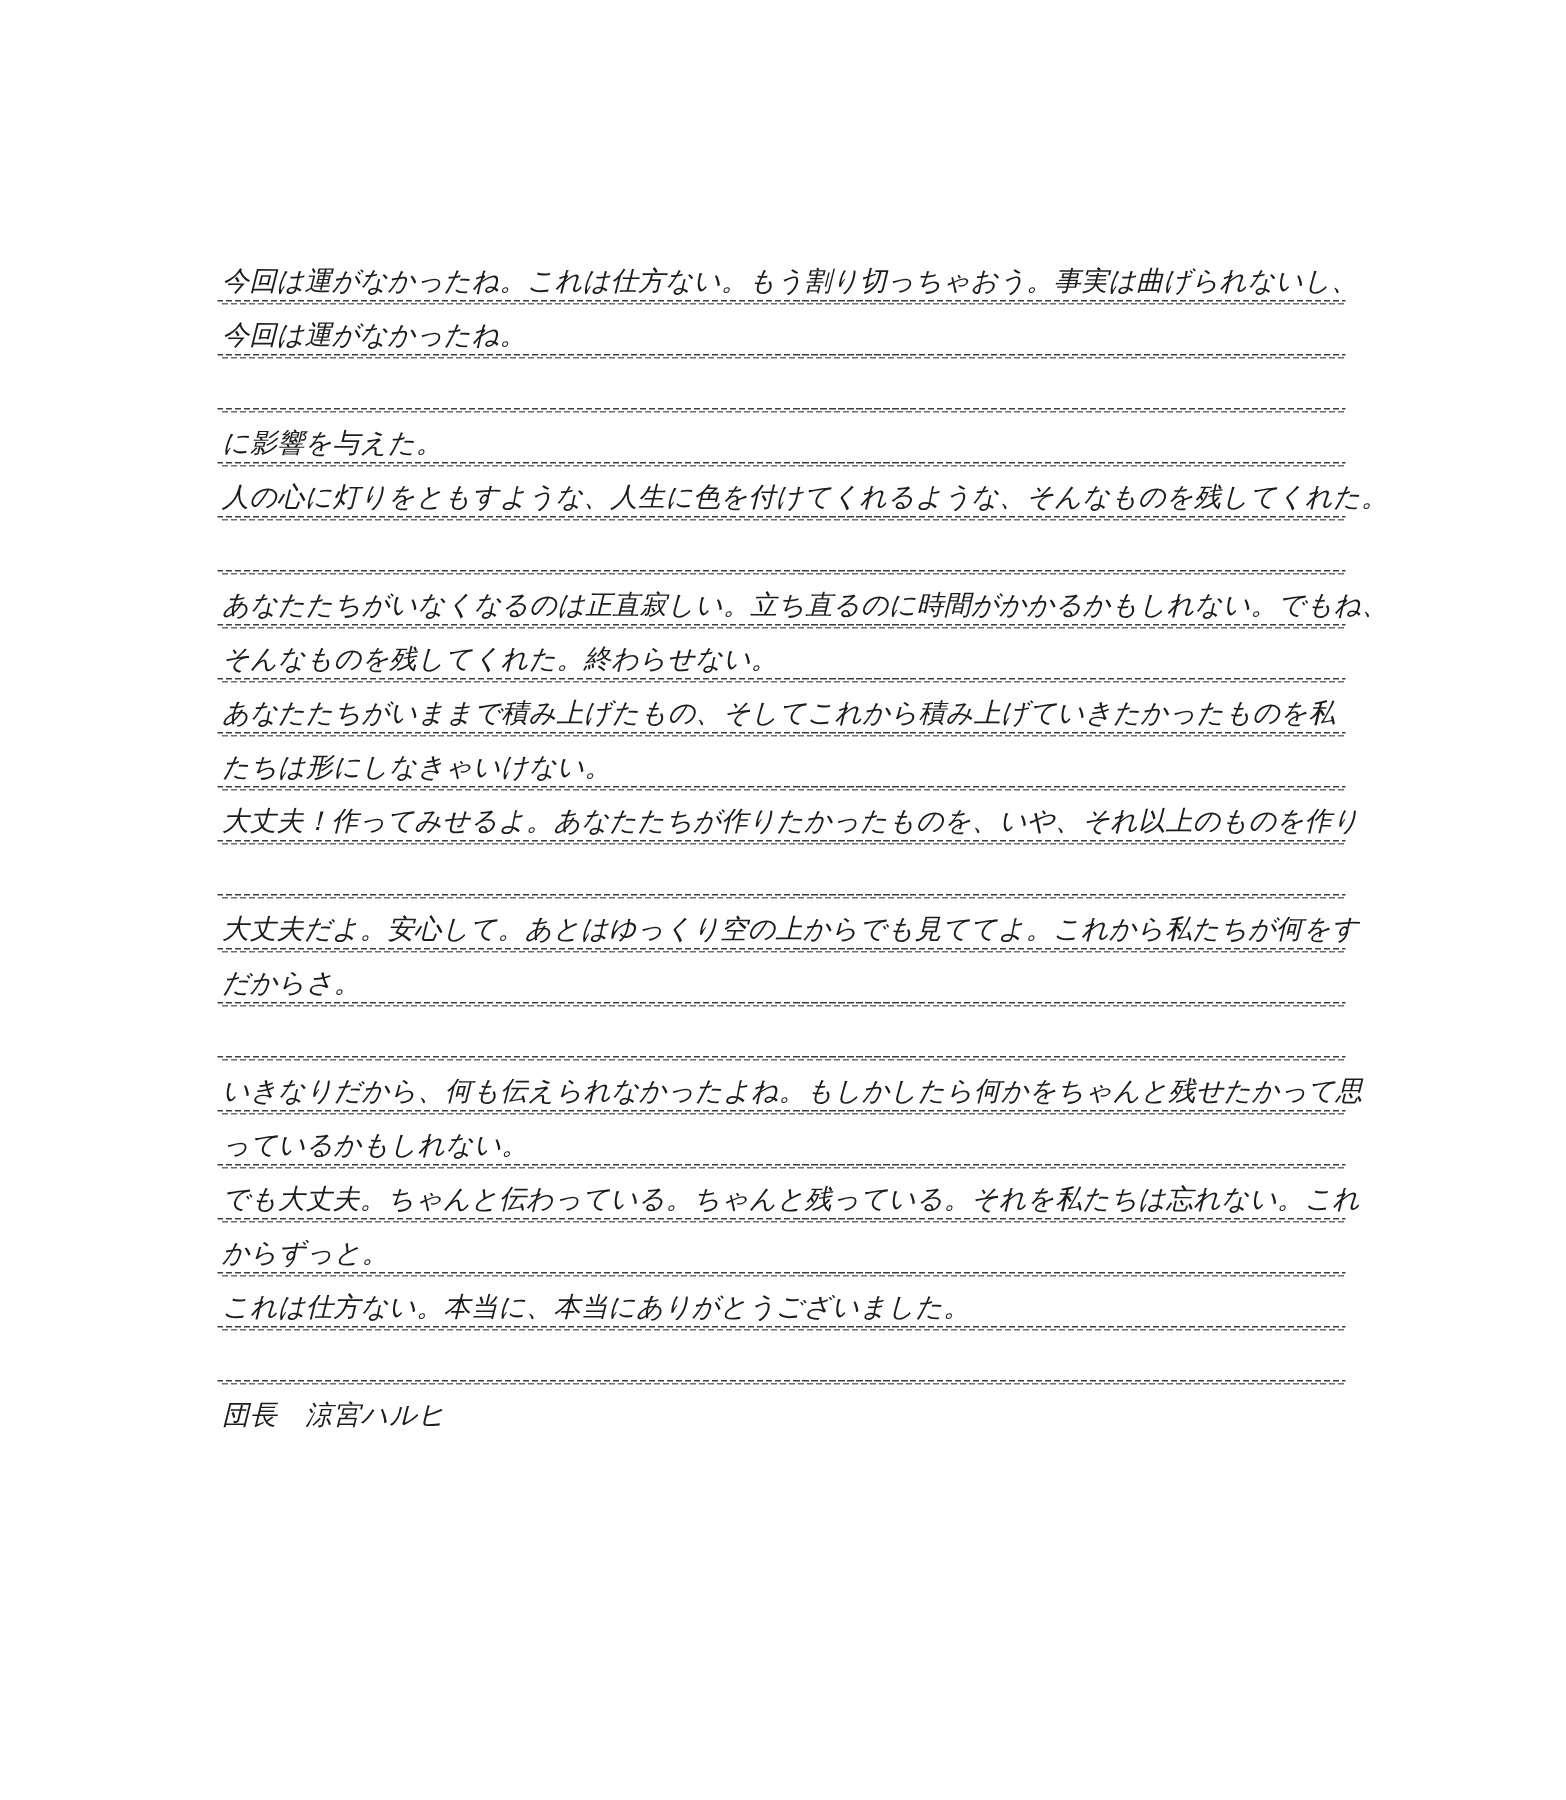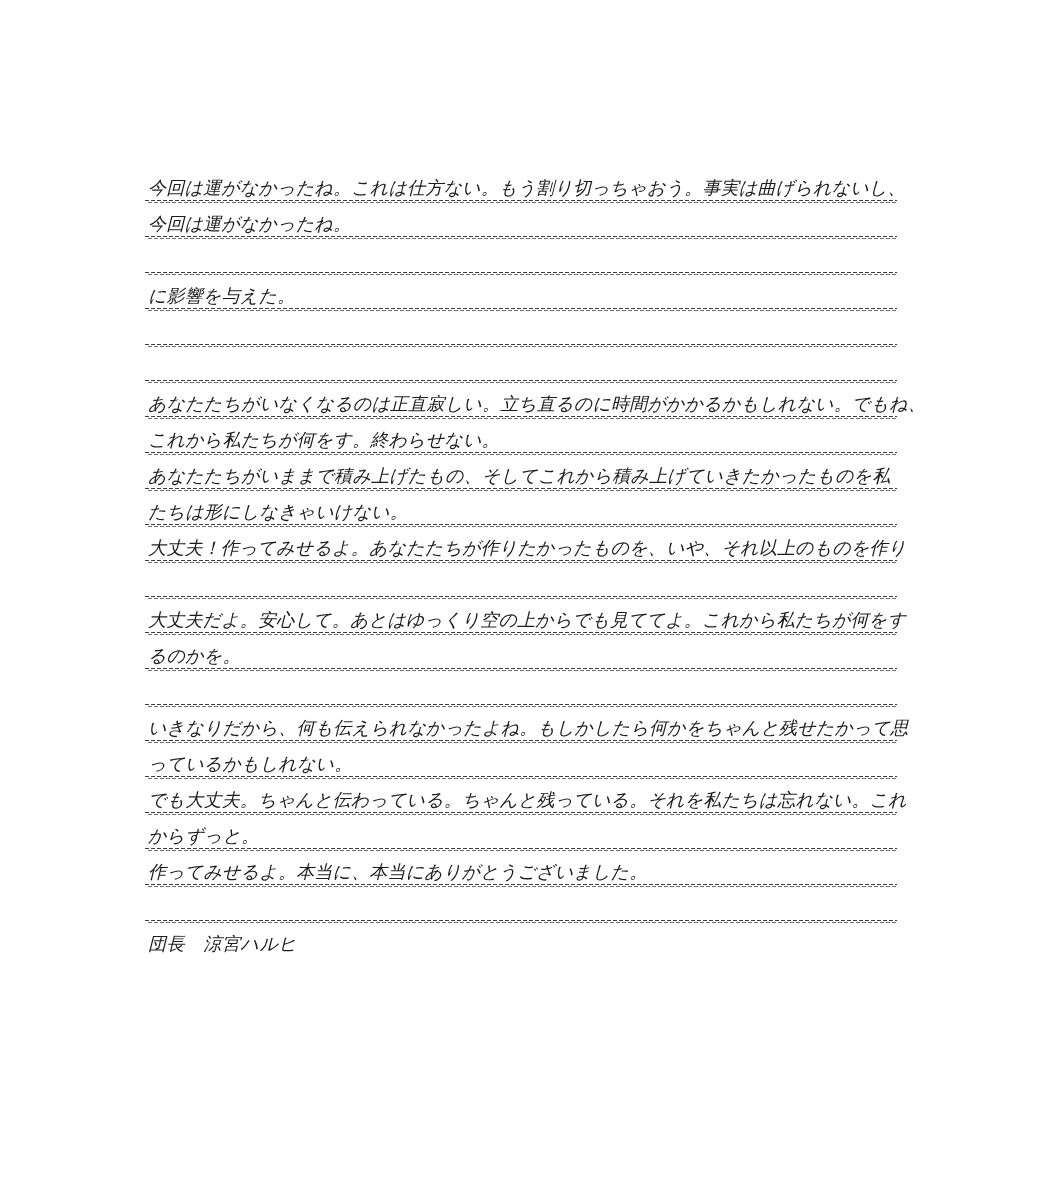--- a/index.html
+++ b/index.html
@@ -65,32 +65,33 @@
     <div class="rule"></div>
   </div>
   <div class="line">
     <div class="rule"></div>
   </div>
   <div class="line">
     <span class="line-text">に影響を与えた。</span>
     <div class="rule"></div>
   </div>
   <div class="line">
+    <span class="line-text">人の心に灯りをともすような、人生に色を付けてくれるような、そんなものを残してくれた。</span>
     <div class="rule"></div>
   </div>
   <div class="line">
     <span class="line-text"></span>
     <div class="rule"></div>
   </div>
   <div class="line">
     <span class="line-text">あなたたちがいなくなるのは正直寂しい。立ち直るのに時間がかかるかもしれない。でもね、</span>
     <div class="rule"></div>
   </div>
   <div class="line">
-    <span class="line-text">これから私たちが何をす。終わらせない。</span>
+    <span class="line-text">そんなものを残してくれた。終わらせない。</span>
     <div class="rule"></div>
   </div>
   <div class="line">
     <span class="line-text">あなたたちがいままで積み上げたもの、そしてこれから積み上げていきたかったものを私</span>
     <div class="rule"></div>
   </div>
   <div class="line">
     <span class="line-text">たちは形にしなきゃいけない。</span>
     <div class="rule"></div>
   </div>
@@ -99,21 +100,21 @@
     <div class="rule"></div>
   </div>
   <div class="line">
     <div class="rule"></div>
   </div>
   <div class="line">
     <span class="line-text">大丈夫だよ。安心して。あとはゆっくり空の上からでも見ててよ。これから私たちが何をす</span>
     <div class="rule"></div>
   </div>
   <div class="line">
-    <span class="line-text">るのかを。</span>
+    <span class="line-text">だからさ。</span>
     <div class="rule"></div>
   </div>
   <div class="line">
     <span class="line-text"></span>
     <div class="rule"></div>
   </div>
   <div class="line">
     <span class="line-text">いきなりだから、何も伝えられなかったよね。もしかしたら何かをちゃんと残せたかって思</span>
     <div class="rule"></div>
   </div>
@@ -123,21 +124,21 @@
   </div>
   <div class="line">
     <span class="line-text">でも大丈夫。ちゃんと伝わっている。ちゃんと残っている。それを私たちは忘れない。これ</span>
     <div class="rule"></div>
   </div>
   <div class="line">
     <span class="line-text">からずっと。</span>
     <div class="rule"></div>
   </div>
   <div class="line">
-    <span class="line-text">作ってみせるよ。本当に、本当にありがとうございました。</span>
+    <span class="line-text">これは仕方ない。本当に、本当にありがとうございました。</span>
     <div class="rule"></div>
   </div>
   <div class="line">
     <span class="line-text"></span>
     <div class="rule"></div>
   </div>
   <div class="line signature">
     <span class="line-text">団長　涼宮ハルヒ</span>
   </div>
 </div>

